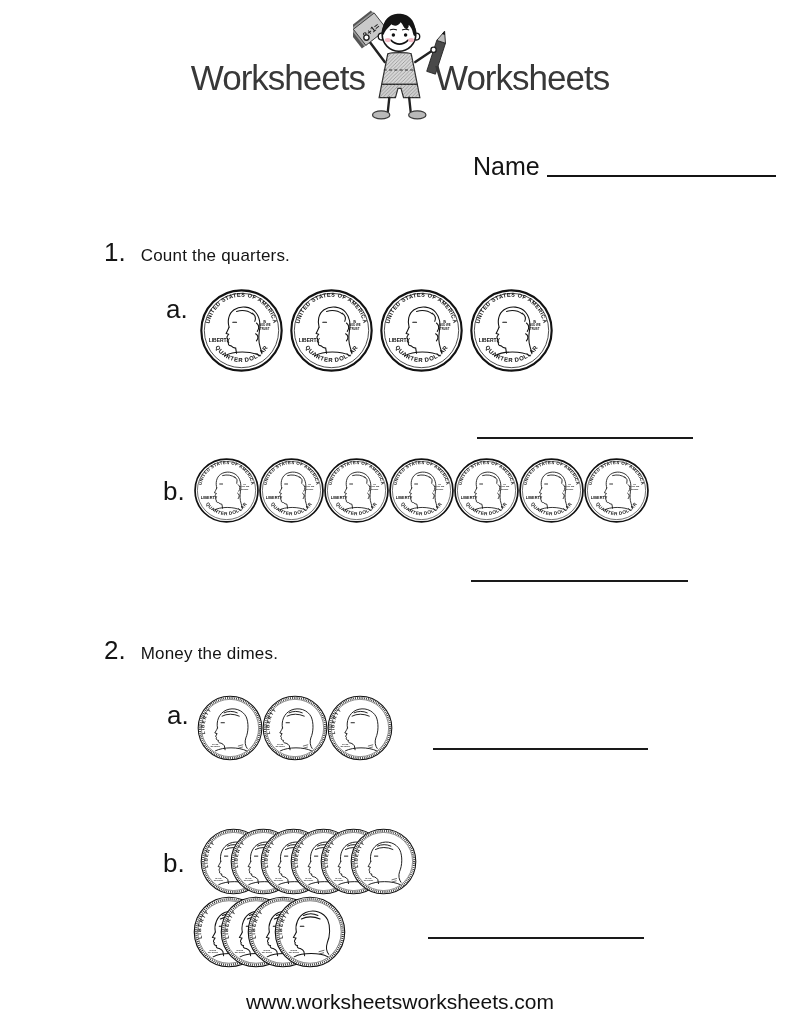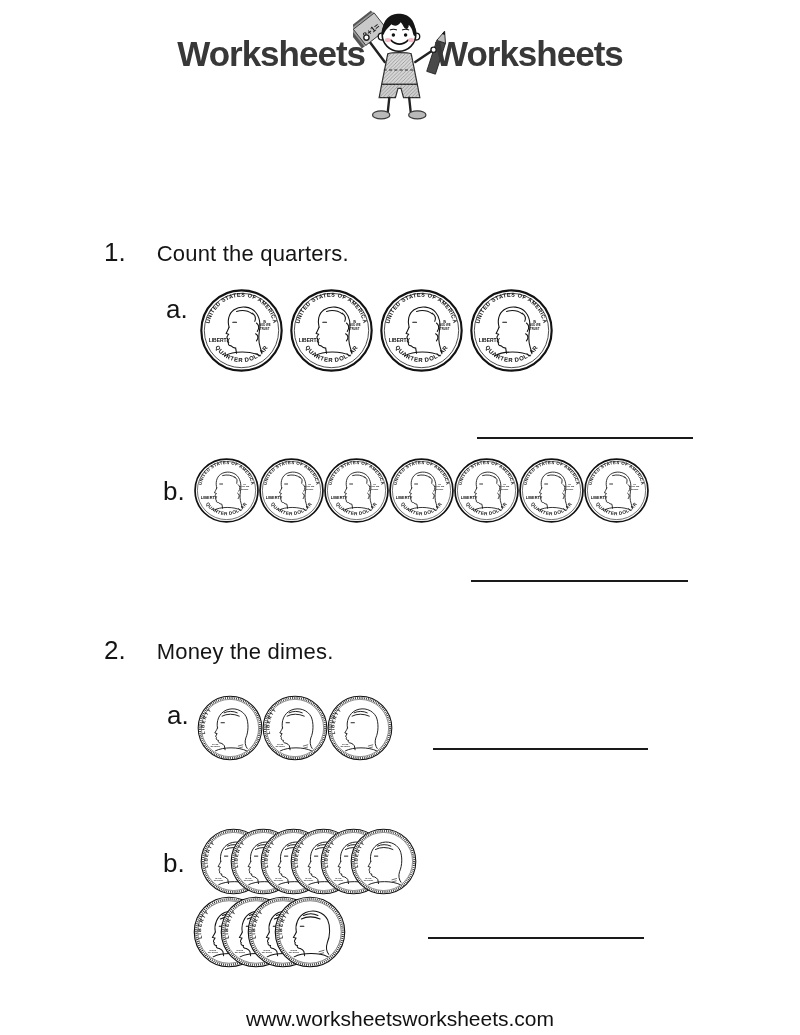--- a/index.html
+++ b/index.html
@@ -1,35 +1,35 @@
 <!DOCTYPE html>
 <html><head>
 <meta charset="utf-8">
 <style>
   html,body{margin:0;padding:0;background:#fff;}
   .page{position:relative;width:800px;height:1035px;background:#fff;overflow:hidden;
         font-family:"Liberation Sans",sans-serif;color:#141414;}
 
   
   .logo-row{position:absolute;top:6px;left:0;width:100%;display:flex;justify-content:center;align-items:flex-start;}
-  .logo-text{font-size:35px;font-weight:bold;color:#383838;letter-spacing:-1px;margin-top:28px;white-space:nowrap;}
+  .logo-text{font-size:35px;font-weight:normal;color:#383838;letter-spacing:-1px;margin-top:52px;white-space:nowrap;}
   .logo-text.lt{margin-right:-12px;}
   .logo-text.rt{margin-left:-12px;}
   .kid-svg{width:94px;height:116px;flex:none;}
 
   
   .title{position:absolute;top:150px;left:64px;font-size:31px;letter-spacing:-0.3px;}
   .namebox{position:absolute;top:152px;left:473px;display:flex;align-items:flex-end;}
   .name-label{font-size:25px;}
   .name-line{width:229px;height:2px;background:#141414;margin-left:7px;margin-bottom:4px;}
 
   
   .qhead{position:absolute;display:flex;align-items:baseline;}
   .qnum{font-size:26px;}
-  .qprompt{font-size:22px;margin-left:31px;letter-spacing:0.2px;}
+  .qprompt{font-size:17px;margin-left:15px;letter-spacing:0.2px;}
   #q1head{top:237px;left:104px;}
   #q2head{top:635px;left:104px;}
 
   .plabel{position:absolute;font-size:26px;}
   #lbl-1a{top:294px;left:166px;}
   #lbl-1b{top:476px;left:163px;}
   #lbl-2a{top:700px;left:167px;}
   #lbl-2b{top:848px;left:163px;}
 
   .coin-row{position:absolute;display:flex;align-items:flex-start;}
@@ -48,21 +48,21 @@
   .d-b1 + .d-b1{margin-left:-37px;}
   .d-b2{width:72px;height:72px;}
   .d-b2 + .d-b2{margin-left:-45px;}
 
   .ans-line{position:absolute;height:2px;background:#1a1a1a;}
   #ans-1a{top:437px;left:477px;width:216px;}
   #ans-1b{top:580px;left:471px;width:217px;}
   #ans-2a{top:748px;left:433px;width:215px;}
   #ans-2b{top:937px;left:428px;width:216px;}
 
-  .footer{position:absolute;top:990px;left:0;width:100%;text-align:center;font-size:21px;color:#111;margin-top:17px;}
+  .footer{position:absolute;top:990px;left:0;width:100%;text-align:center;font-size:21px;color:#111;}
 
   .defs-holder{position:absolute;width:0;height:0;overflow:hidden;}
 </style>
 </head>
 <body>
 
 <div class="page">
 
   <svg class="defs-holder" aria-hidden="true">
     <defs>
@@ -179,20 +179,24 @@
         <path d="M35.5,90 L34,104"></path>
         <path d="M55,90 L56.5,104"></path>
       </g>
       <ellipse cx="27.5" cy="107" rx="8.5" ry="4" fill="#b9b9b9" stroke="#3a3a3a" stroke-width="1.2"></ellipse>
       <ellipse cx="63" cy="107" rx="8.5" ry="4" fill="#b9b9b9" stroke="#3a3a3a" stroke-width="1.2"></ellipse>
     </svg>
 
     <span class="logo-text rt">Worksheets</span>
   </div>
 
+  <div class="namebox">
+    <span class="name-label">Name</span>
+    <span class="name-line"></span>
+  </div>
 
   <div class="qhead" id="q1head">
     <span class="qnum">1.</span>
     <span class="qprompt">Count the quarters.</span>
   </div>
 
   <div class="plabel" id="lbl-1a">a.</div>
   <div class="coin-row" id="row-1a">
     <svg class="coin q-lg" viewBox="0 0 100 100">
         <use href="#quarter-art"></use>

